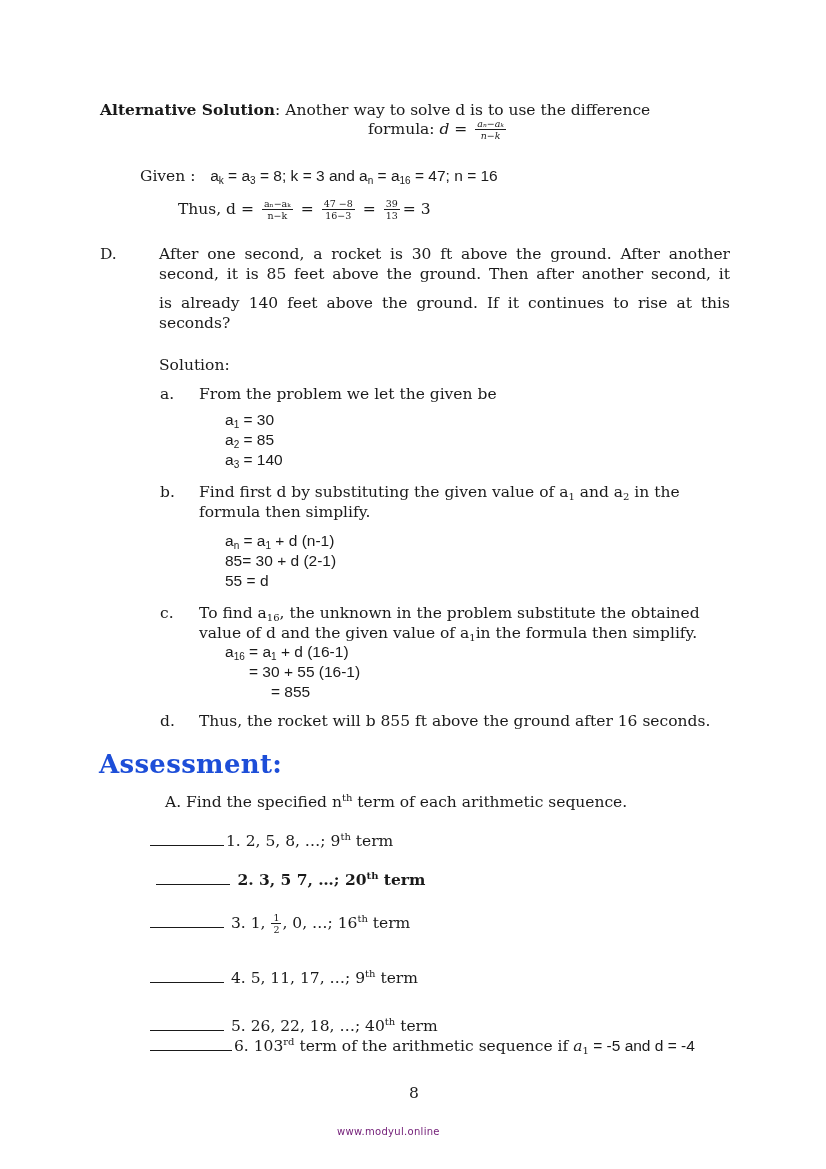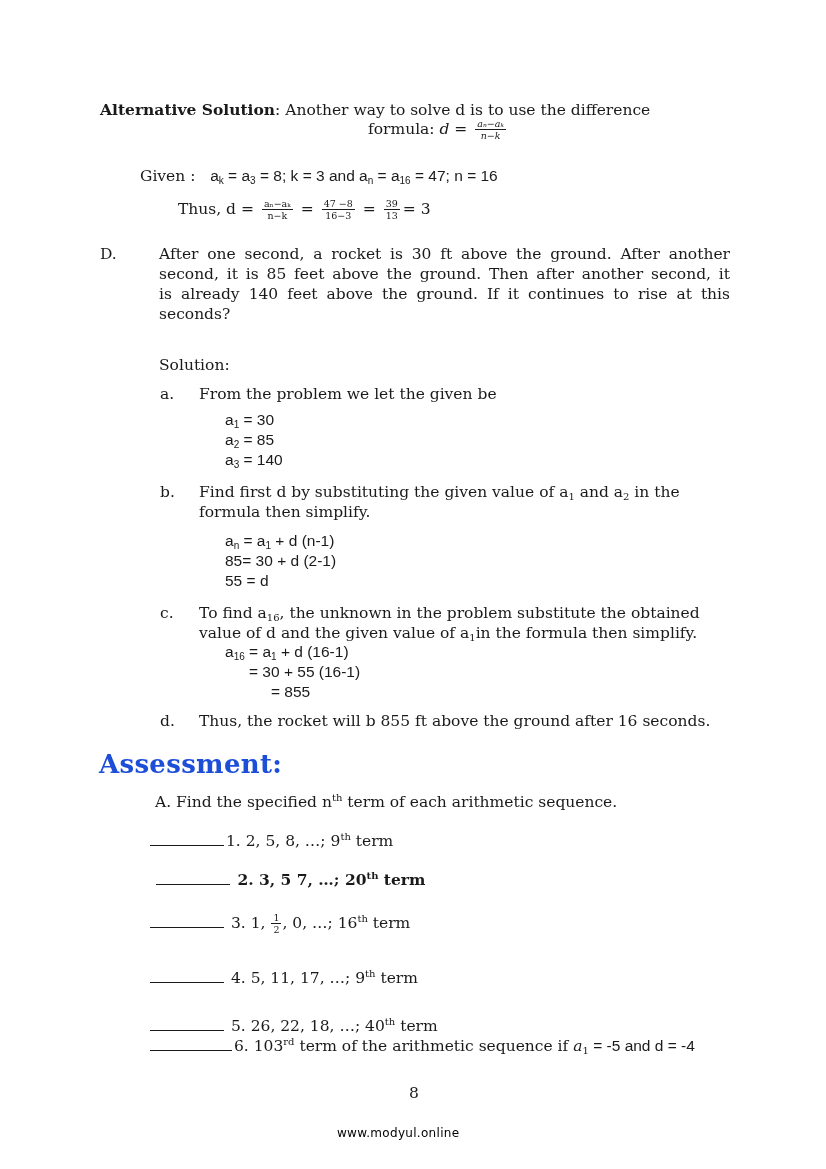--- a/index.html
+++ b/index.html
@@ -20,21 +20,21 @@
   }
   .frac .num { border-bottom: 1px solid #1a1a1a; padding: 0 2px; }
   .frac .den { padding: 0 2px; }
   .italic { font-style: italic; }
   .justify-full { white-space: normal; text-align: justify; }
   .blank { display: inline-block; border-bottom: 1px solid #1a1a1a; width: 74px; height: 14px; vertical-align: baseline; margin-right: 2px; }
   .heading {
     font-family: "DejaVu Serif", "Liberation Serif", serif;
     font-weight: 900; font-size: 26px; letter-spacing: 0.3px; color: #1d4ed8;
   }
-  .watermark { color: #000000; font-family: "DejaVu Sans", "Liberation Sans", sans-serif; font-size: 12px; letter-spacing: 0.3px; }
+  .watermark { color: #701a75; font-family: "DejaVu Sans", "Liberation Sans", sans-serif; font-size: 10px; letter-spacing: 0.3px; }
 </style>
 </head>
 <body>
 
 <div class="abs t" style="left:100px; top:100px;">
   <span class="bold">Alternative Solution</span><span>: Another way to solve d is to use the difference</span>
 </div>
 <div class="abs t" style="left:368px; top:118px;">
   <span>formula: </span><span class="italic">d =</span>
   <span class="frac italic">
@@ -63,21 +63,21 @@
   <span class="frac">
       <span class="num">39</span>
       <span class="den">13</span>
     </span><span>= 3</span>
 </div>
 
 <div class="abs t" style="left:100px; top:244px;">D.</div>
 <div class="abs t" style="left:159px; top:244px; width:571px;">
   <div class="justify-full" style="text-align-last: justify;">After one second, a rocket is 30 ft above the ground. After another</div>
   <div class="justify-full" style="text-align-last: justify;">second, it is 85 feet above the ground. Then after another second, it</div>
-  <div class="justify-full" style="text-align-last: justify;">is already 140 feet above the ground. If it continues to rise at this</div>
+  <div class="justify-full" style="text-align-last: justify; margin-top: 9px;">is already 140 feet above the ground. If it continues to rise at this</div>
   <div>seconds?</div>
 </div>
 <div class="abs t" style="left:159px; top:355px;">Solution:</div>
 
 <div class="abs t" style="left:160px; top:384px;">a.</div>
 <div class="abs t" style="left:199px; top:384px;">From the problem we let the given be</div>
 <div class="abs t sans" style="left:225px; top:410px;"><span>a</span><sub>1</sub><span> = 30</span></div>
 <div class="abs t sans" style="left:225px; top:430px;"><span>a</span><sub>2</sub><span> = 85</span></div>
 <div class="abs t sans" style="left:225px; top:450px;"><span>a</span><sub>3</sub><span> = 140</span></div>
 
@@ -92,21 +92,21 @@
 <div class="abs t" style="left:199px; top:603px;"><span>To find a</span><sub>16</sub><span>, the unknown in the problem substitute the obtained</span></div>
 <div class="abs t" style="left:199px; top:623px;"><span>value of d and the given value of a</span><sub>1</sub><span>in the formula then simplify.</span></div>
 <div class="abs t sans" style="left:225px; top:642px;"><span>a</span><sub>16</sub><span> = a</span><sub>1</sub><span> + d (16-1)</span></div>
 <div class="abs t sans" style="left:249px; top:662px;">= 30 + 55 (16-1)</div>
 <div class="abs t sans" style="left:243px; top:682px;margin-left:28px;">= 855</div>
 
 <div class="abs t" style="left:160px; top:711px;">d.</div>
 <div class="abs t" style="left:199px; top:711px;">Thus, the rocket will b 855 ft above the ground after 16 seconds.</div>
 
 <div class="abs heading" style="left:99px; top:749px;">Assessment:</div>
-<div class="abs t" style="left:155px; top:792px;"><span>A.  Find the specified n</span><sup>th</sup><span> term of each arithmetic sequence.</span></div>
+<div class="abs t" style="left:165px; top:792px;"><span>A.  Find the specified n</span><sup>th</sup><span> term of each arithmetic sequence.</span></div>
 
 <div class="abs t" style="left:150px; top:831px;">
   <span class="blank"></span><span>1. 2, 5, 8, …; 9</span><sup>th</sup><span> term</span>
 </div>
 <div class="abs t" style="left:156px; top:870px;font-weight:bold;">
   <span class="blank"></span> <span>2. 3, 5 7, …; 20</span><sup>th</sup><span> term</span>
 </div>
 <div class="abs t" style="left:150px; top:912px;">
   <span class="blank"></span> <span>3. 1, </span><span class="frac" style="margin:0 1px;">
       <span class="num">1</span>

